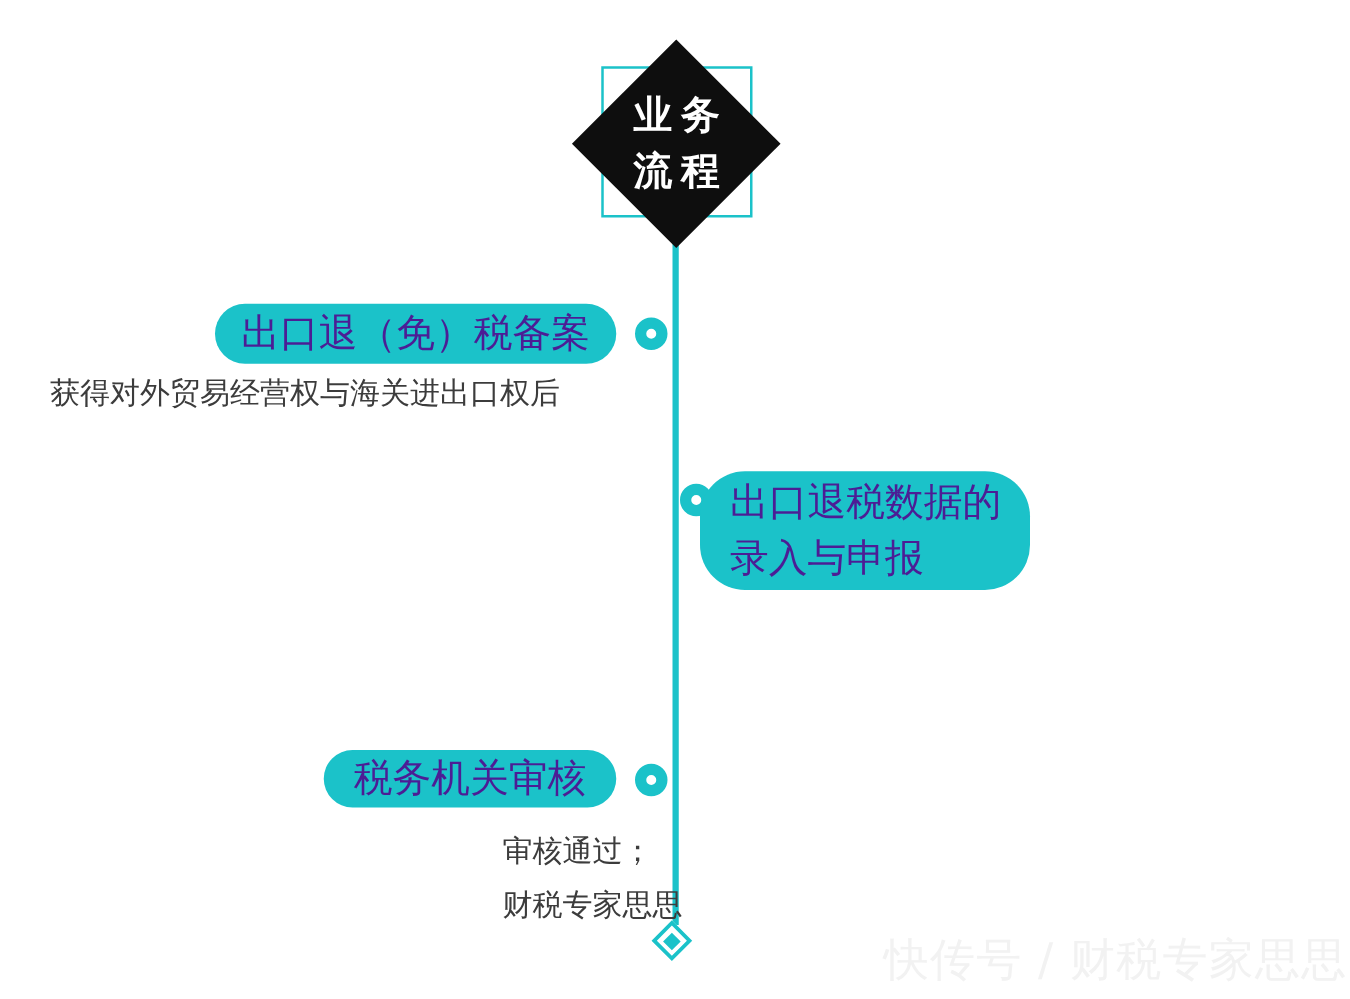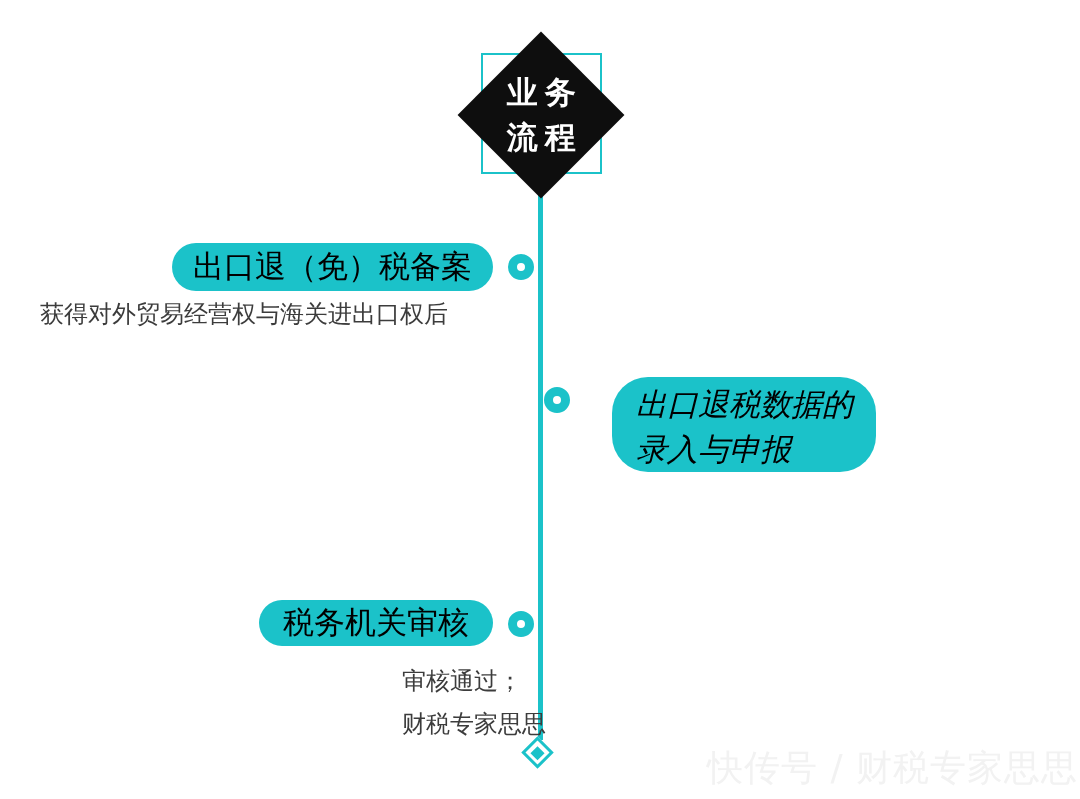--- a/index.html
+++ b/index.html
@@ -66,33 +66,33 @@
     background: #ffffff;
   }
   .node-1 { left: 508px; top: 254px; }
   .node-2 { left: 544px; top: 387px; }
   .node-3 { left: 508px; top: 611px; }
 
   
   .pill {
     position: absolute;
     background: #1BC2C9;
-    color: #000000;
+    color: #4c1d95;
     font-size: 31px;
     font-weight: 500;
     display: flex;
     align-items: center;
     justify-content: center;
     white-space: nowrap;
   }
   .pill-1 { left: 172px; top: 243px; width: 321px; height: 48px; border-radius: 24px; }
   .pill-2 {
-    left: 612px; top: 377px; width: 264px; height: 95px; border-radius: 36px;
-    flex-direction: column; align-items: flex-start; justify-content: flex-end;
-    padding-left: 24px; box-sizing: border-box; line-height: 45px; font-style: italic;
+    left: 560px; top: 377px; width: 264px; height: 95px; border-radius: 36px;
+    flex-direction: column; align-items: flex-start; justify-content: center;
+    padding-left: 24px; box-sizing: border-box; line-height: 45px;
   }
   .pill-3 { left: 259px; top: 600px; width: 234px; height: 46px; border-radius: 23px; }
 
   
   .desc {
     position: absolute;
     color: #3C3C3C;
     font-size: 24px;
     font-weight: 500;
     white-space: nowrap;

